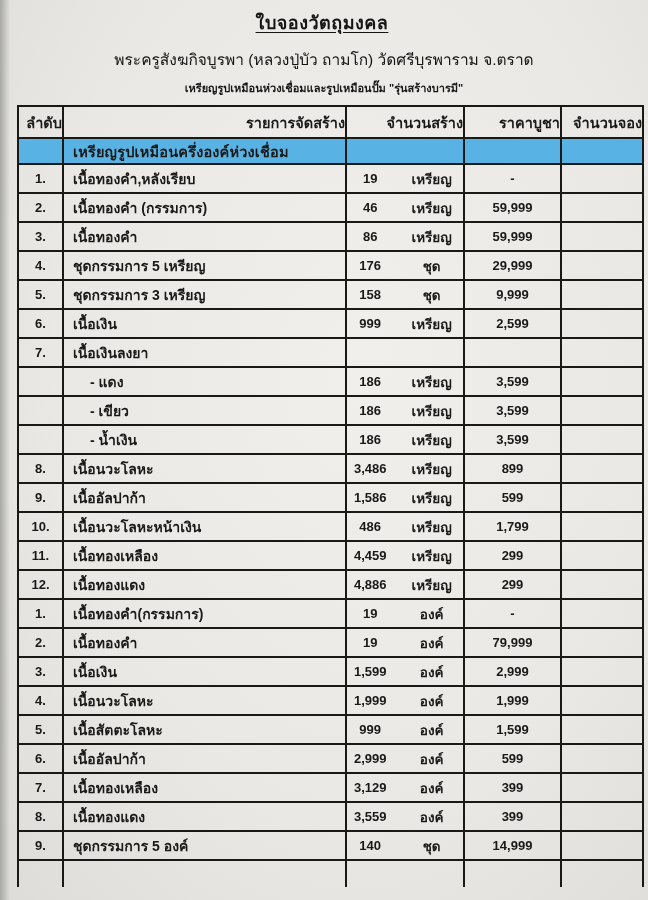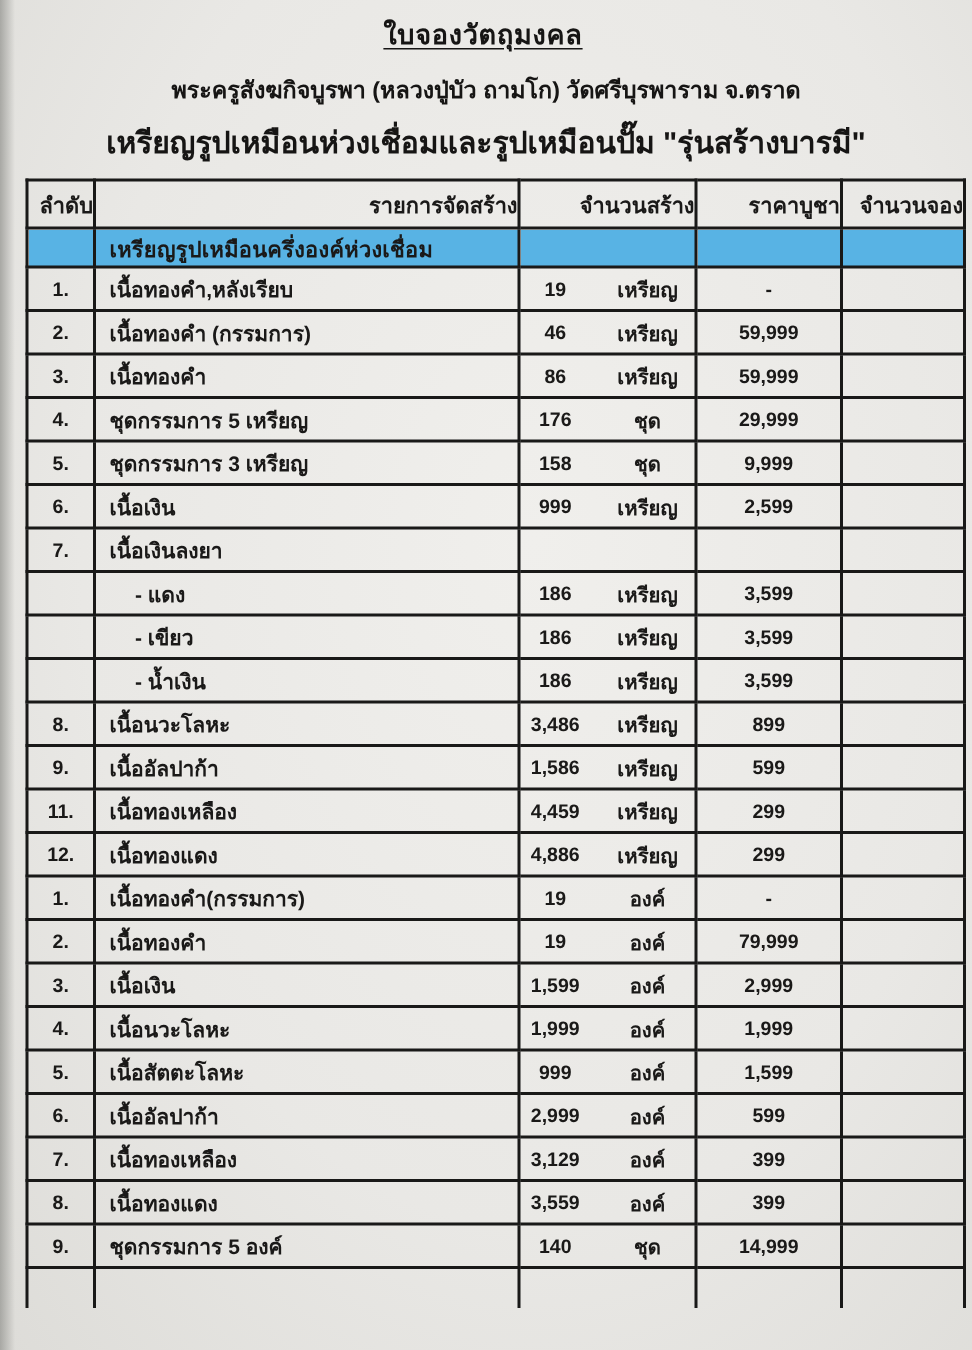--- a/index.html
+++ b/index.html
@@ -36,25 +36,25 @@
   .doc-title {
     font-size: 18px;
     font-weight: bold;
     text-decoration: underline;
     text-underline-offset: 3px;
     margin: 0 4px 10px 0;
     letter-spacing: 0.5px;
   }
   .doc-sub1 {
     font-size: 15.5px;
-    font-weight: bold;
+    font-weight: normal;
     margin: 0 0 7px 0;
   }
   .doc-sub2 {
-    font-size: 20px;
+    font-size: 11px;
     font-weight: bold;
     margin: 0 0 8px 0;
   }
   table.order-table {
     border-collapse: collapse;
     table-layout: fixed;
     margin-left: 17px;
     width: 625px;
     background: transparent;
   }
@@ -278,20 +278,32 @@
           <td class="cell-qty">
             <span class="qty-wrap">
               <span class="qty-num">1,586</span>
               <span class="qty-unit">เหรียญ</span>
             </span>
           </td>
           <td class="cell-price">599</td>
           <td class="cell-order"></td>
         </tr>
         <tr class="item-row">
+          <td class="cell-no">10.</td>
+          <td class="cell-name">เนื้อนวะโลหะหน้าเงิน</td>
+          <td class="cell-qty">
+            <span class="qty-wrap">
+              <span class="qty-num">486</span>
+              <span class="qty-unit">เหรียญ</span>
+            </span>
+          </td>
+          <td class="cell-price">1,799</td>
+          <td class="cell-order"></td>
+        </tr>
+        <tr class="item-row">
           <td class="cell-no">11.</td>
           <td class="cell-name">เนื้อทองเหลือง</td>
           <td class="cell-qty">
             <span class="qty-wrap">
               <span class="qty-num">4,459</span>
               <span class="qty-unit">เหรียญ</span>
             </span>
           </td>
           <td class="cell-price">299</td>
           <td class="cell-order"></td>

